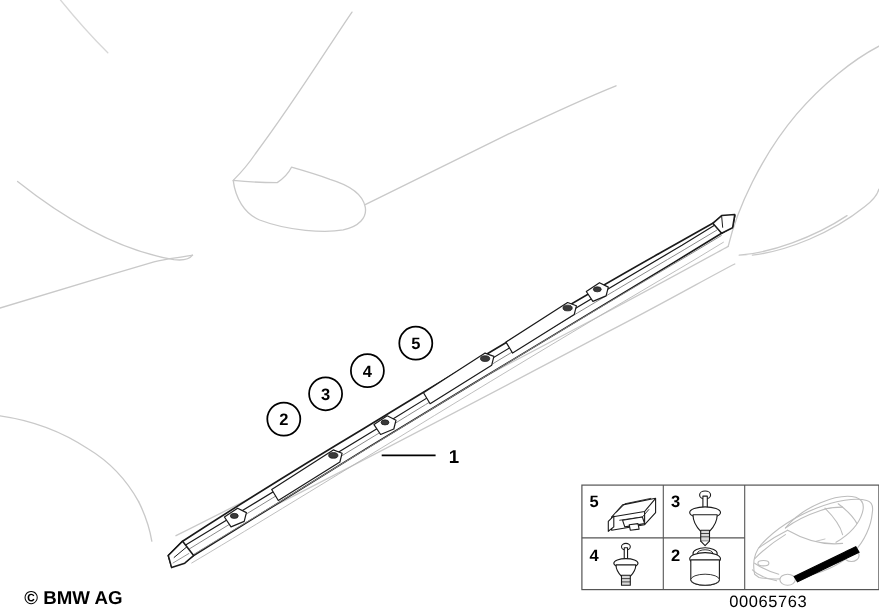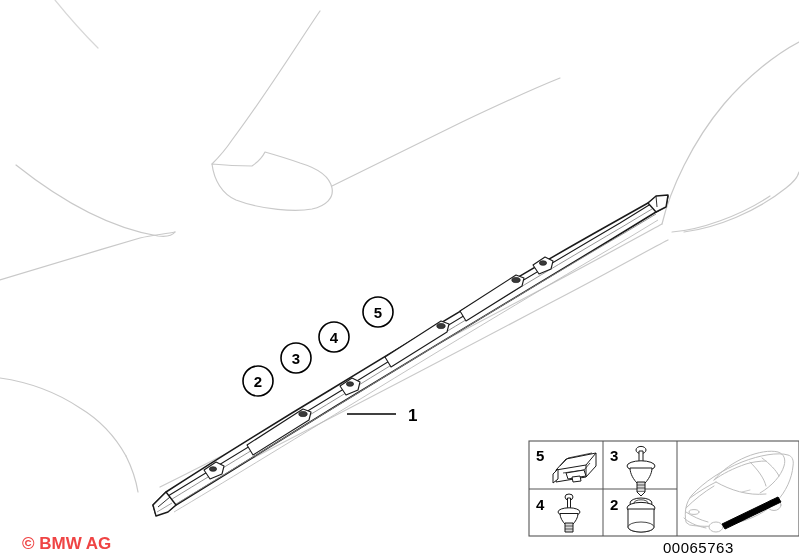--- a/index.html
+++ b/index.html
@@ -24,21 +24,21 @@
     width: 799px;
     height: 559px;
   }
   .copyright {
     position: absolute;
     left: 22px;
     top: 534px;
     font-size: 17px;
     font-weight: bold;
     letter-spacing: 0px;
-    color: #ef4444;
+    color: #000000;
     font-family: "Liberation Sans", sans-serif;
     white-space: nowrap;
   }
   .diagram-number {
     position: absolute;
     left: 663px;
     top: 539px;
     font-size: 15px;
     font-weight: normal;
     color: #000000;

